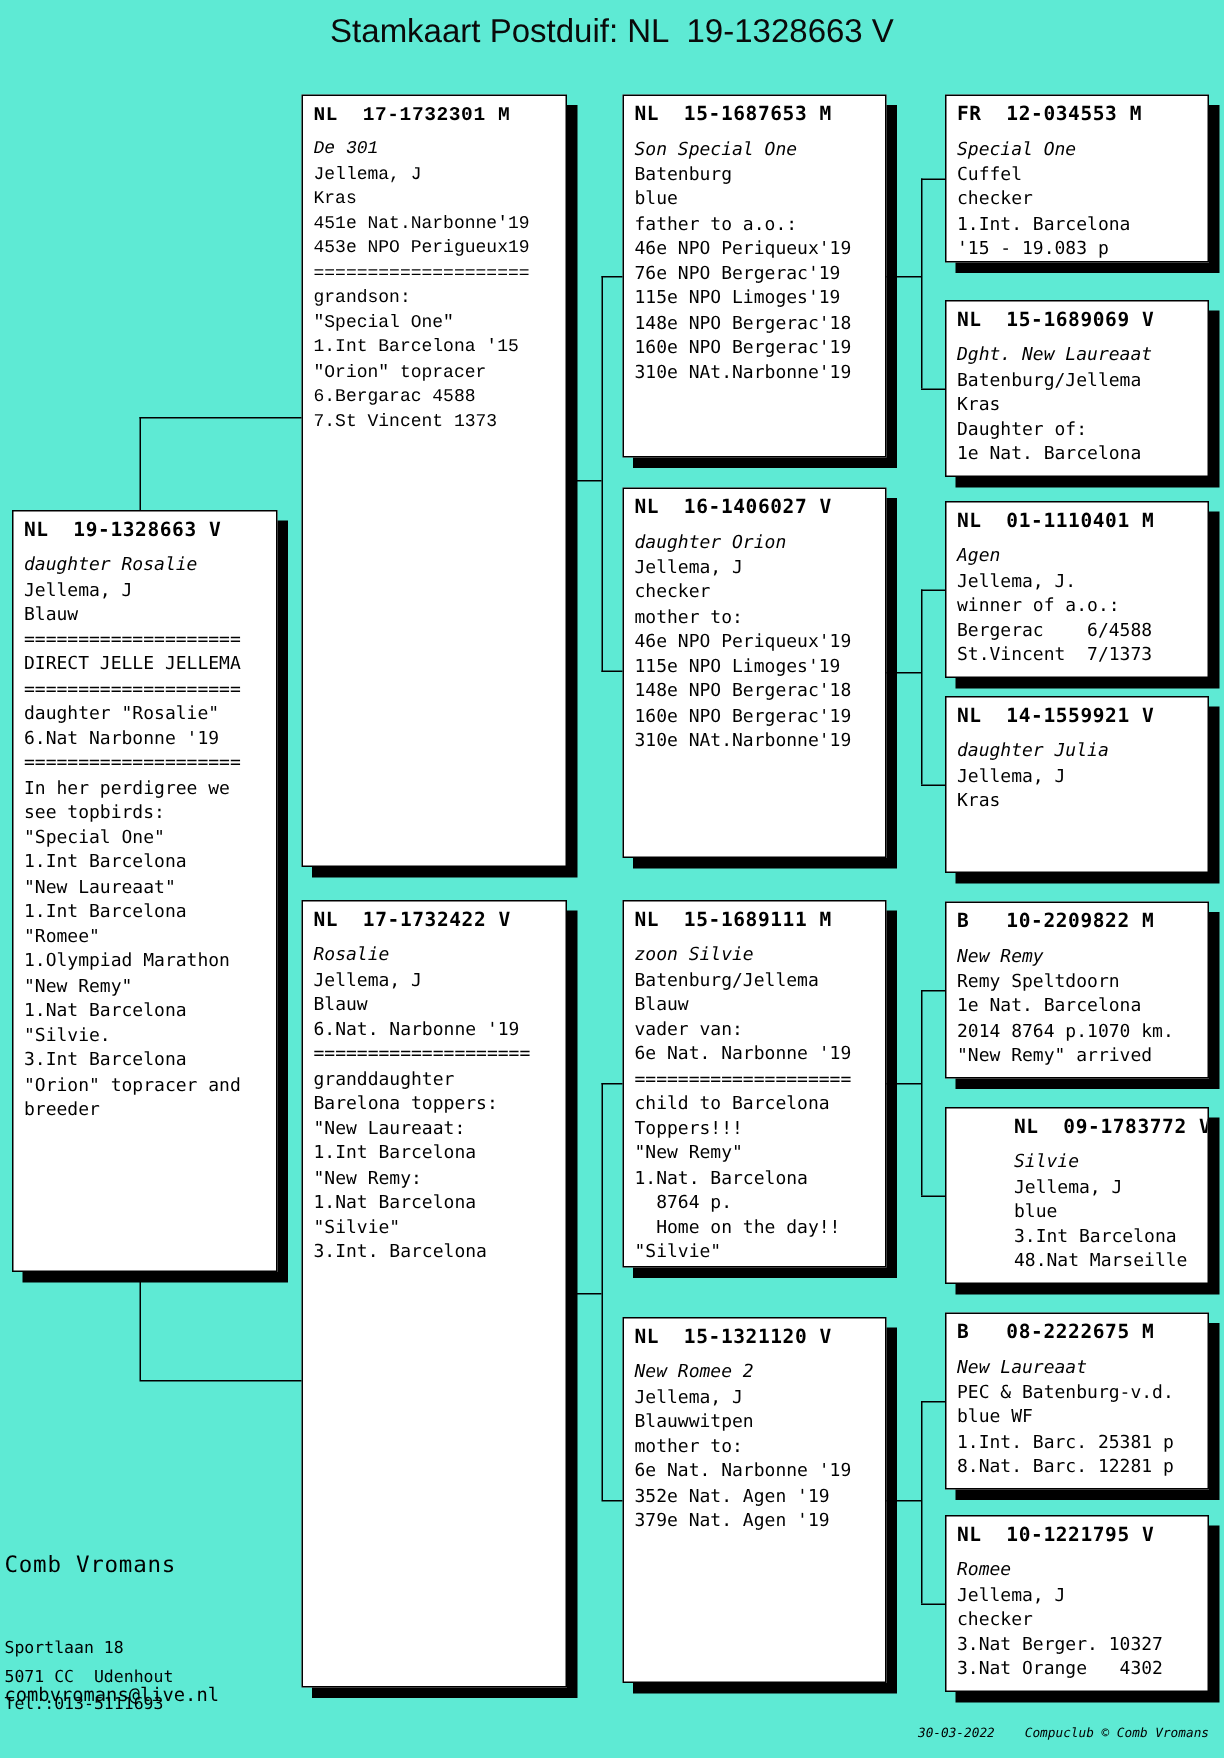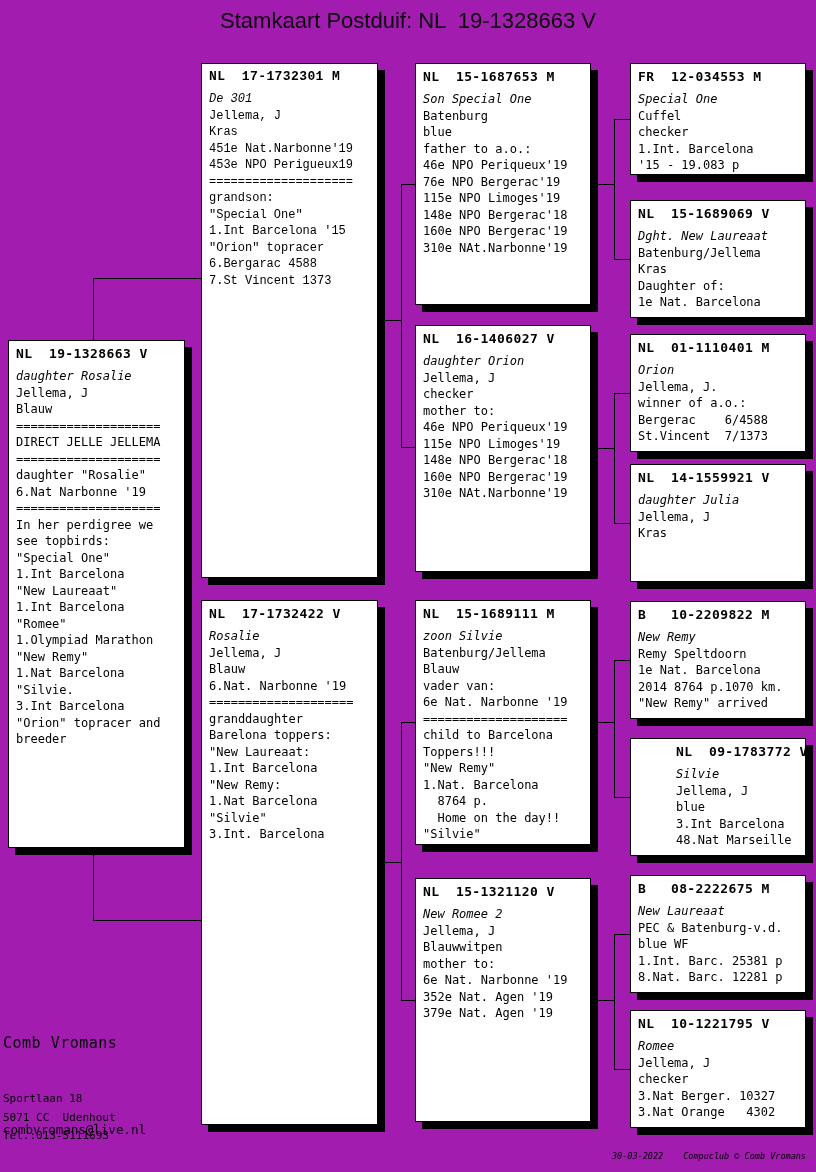--- a/index.html
+++ b/index.html
@@ -1,21 +1,21 @@
 <!DOCTYPE html>
 <html><head>
 <meta charset="utf-8">
 <style>
   * { margin:0; padding:0; box-sizing:border-box; }
   html,body { background:#fff; }
   body {
     width:816px; height:1172px; position:relative;
     font-family:"DejaVu Sans Mono", monospace; color:#000;
   }
-  .page { position:absolute; left:0; top:0; width:816px; height:1172px; background:#a21caf; overflow:hidden; }
+  .page { position:absolute; left:0; top:0; width:816px; height:1172px; background:#5eead4; overflow:hidden; }
   .title {
     position:absolute; left:0; top:8px; width:100%;
     text-align:center; font-family:"Liberation Sans", sans-serif;
     font-size:22px; color:#0a0a0a; white-space:pre;
   }
   .box {
     position:absolute; background:#fff; border:1px solid #000;
     box-shadow:7px 7px 0 0 #000; padding:5px 7px; overflow:hidden;
   }
   .ring {
@@ -169,21 +169,21 @@
     <div class="ring">NL  15-1689069 V</div>
     <div class="bird-name">Dght. New Laureaat</div>
     <div class="body">Batenburg/Jellema
 Kras
 Daughter of:
 1e Nat. Barcelona</div>
   </div>
 
   <div class="box" style="left:630px; top:334px; width:176px; height:118px;">
     <div class="ring">NL  01-1110401 M</div>
-    <div class="bird-name">Orion</div>
+    <div class="bird-name">Agen</div>
     <div class="body">Jellema, J.
 winner of a.o.:
 Bergerac    6/4588
 St.Vincent  7/1373</div>
   </div>
 
   <div class="box" style="left:630px; top:464px; width:176px; height:118px;">
     <div class="ring">NL  14-1559921 V</div>
     <div class="bird-name">daughter Julia</div>
     <div class="body">Jellema, J

